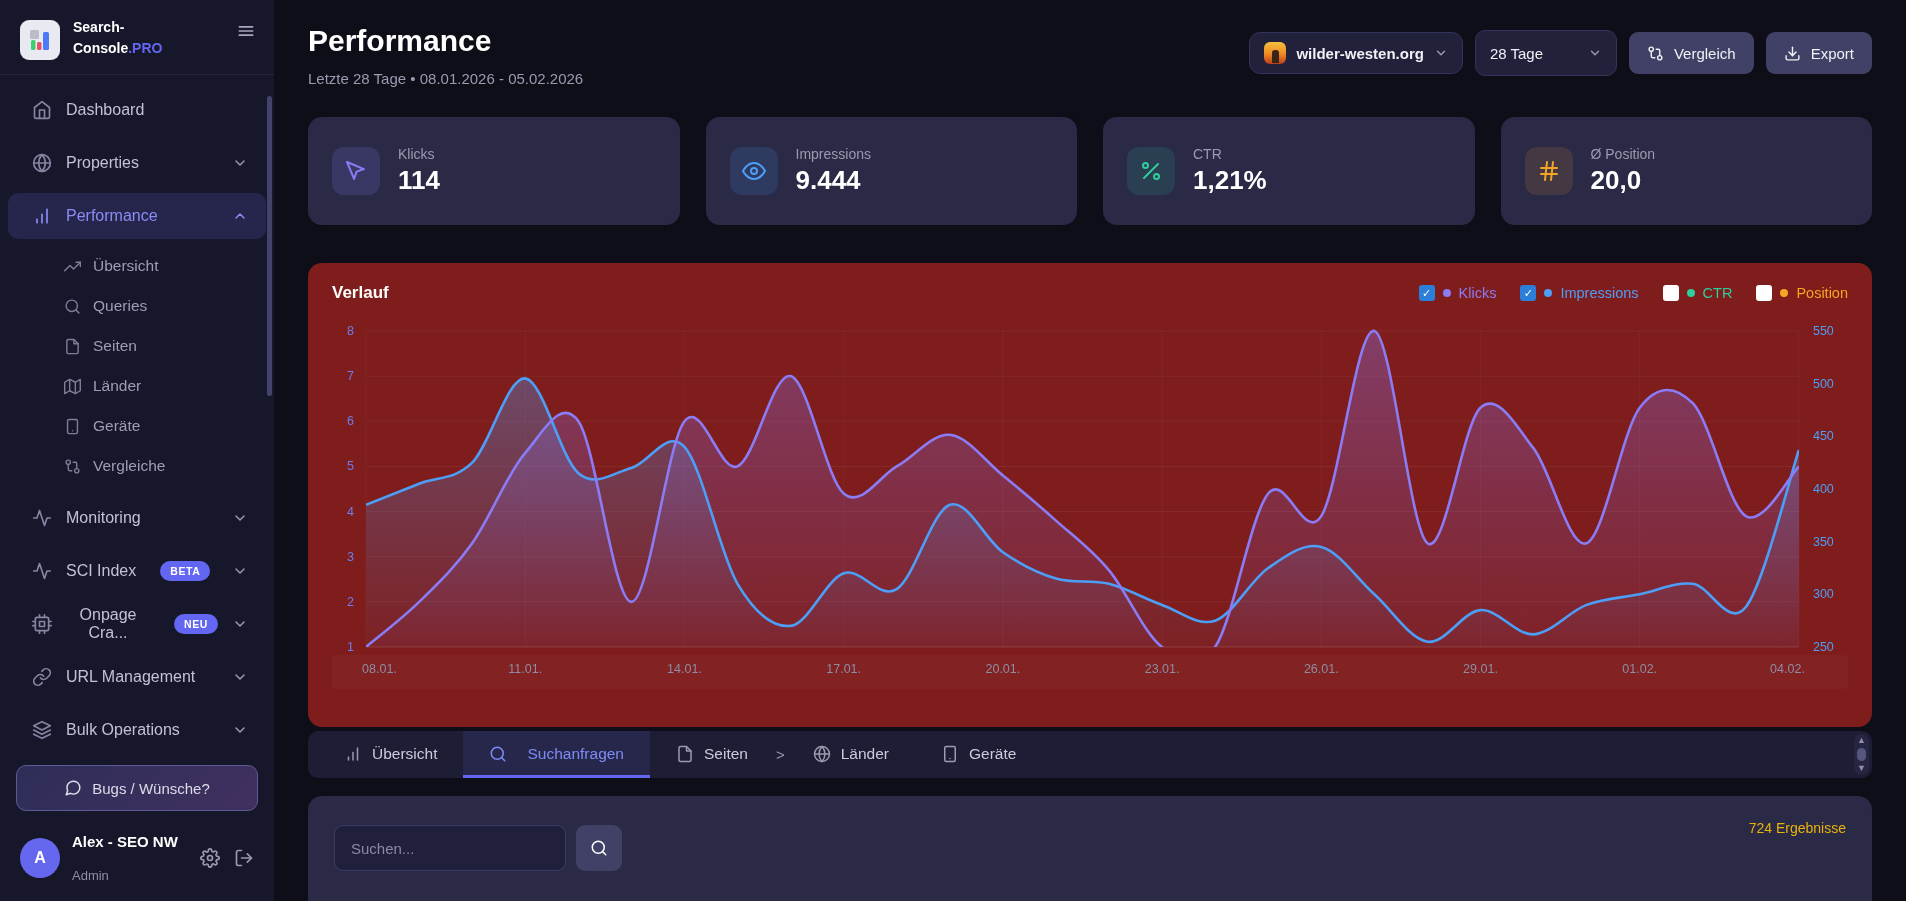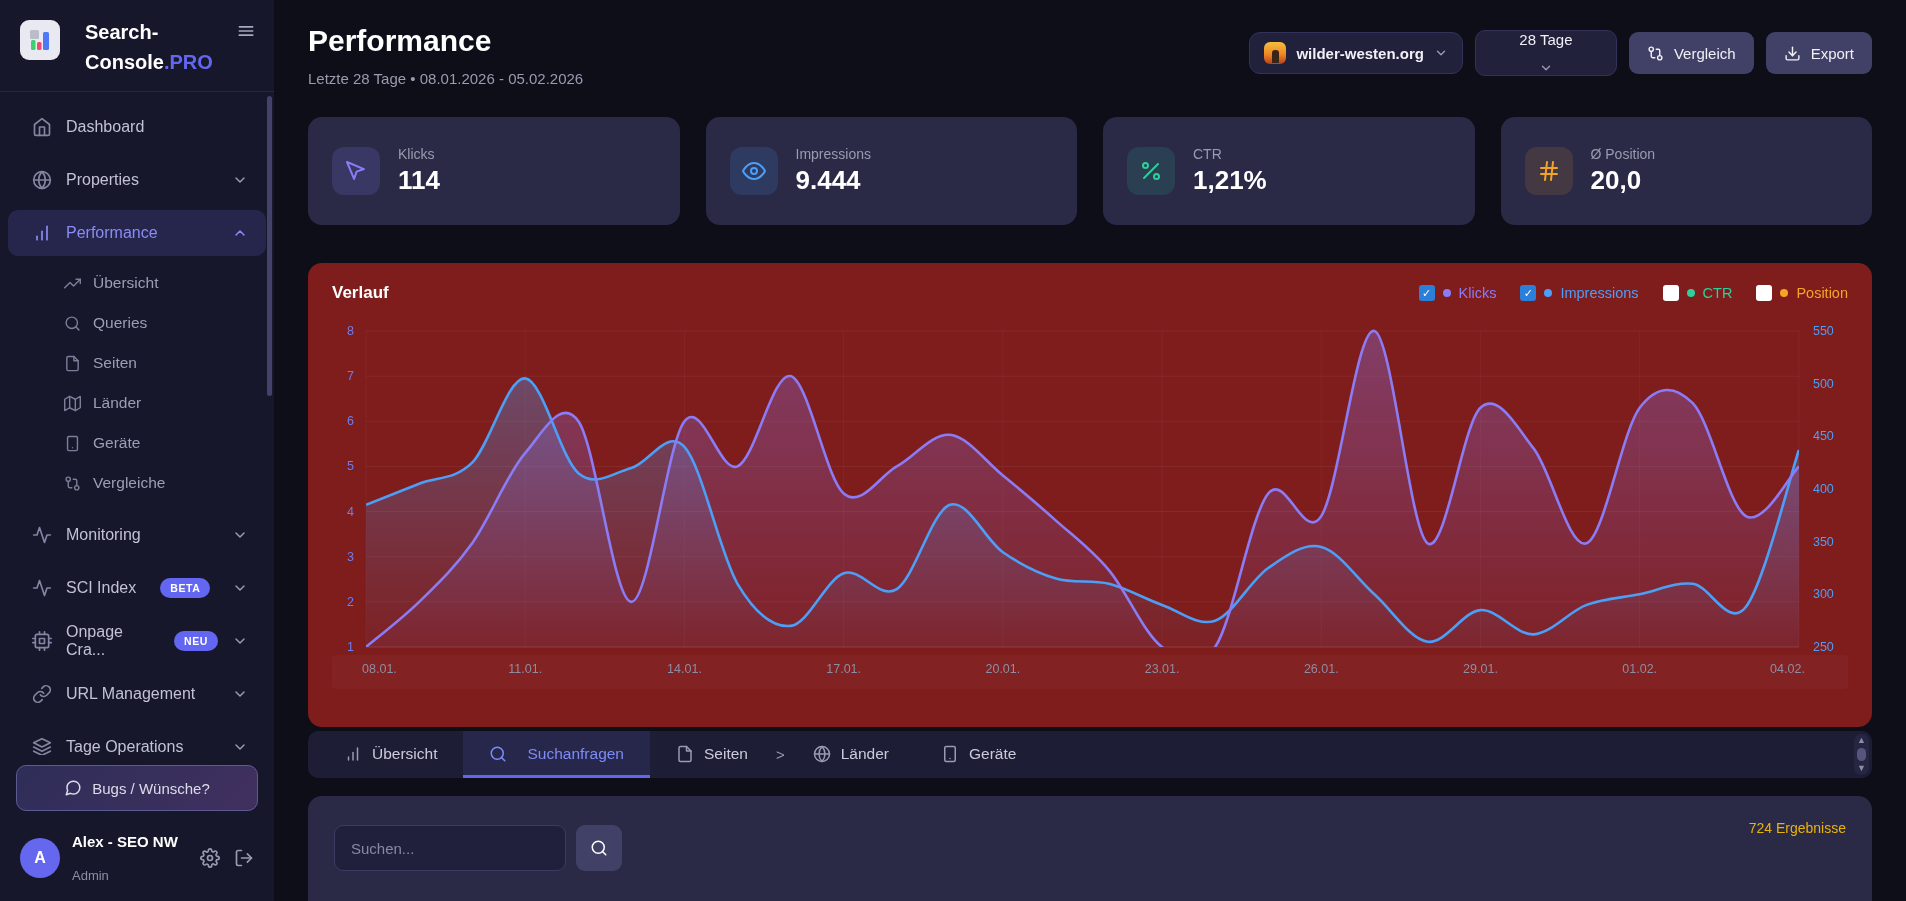--- a/index.html
+++ b/index.html
@@ -10,25 +10,25 @@
 
   
   .sidebar { width:274px; min-width:274px; height:901px; background:#17172b;
     display:flex; flex-direction:column; position:relative; }
   .sb-scroll { position:absolute; right:2px; top:96px; width:5px; height:300px;
     background:#42426a; border-radius:3px; }
   .brand { display:flex; align-items:flex-start; gap:13px; padding:17px 18px 14px 20px;
     border-bottom:1px solid #26263f; }
   .logo { width:40px; height:40px; border-radius:9px; background:#e9e9f2; margin-top:3px;
     display:flex; align-items:center; justify-content:center; }
-  .brand-text { font-size:20px; font-weight:bold; line-height:1.5; color:#fff; flex:1;margin-left:12px; }
+  .brand-text { font-size:14px; font-weight:bold; line-height:1.5; color:#fff; flex:1; }
   .brand-accent { color:#6366f1; }
   .menu-btn { color:#a7a7bd; margin-top:4px; cursor:pointer; }
 
-  .nav { flex:1; padding-top:12px; overflow:hidden; }
+  .nav { flex:1; padding-top:12px; overflow:hidden;text-align:center; }
   .nav-item { display:flex; align-items:center; gap:14px; height:46px; padding:0 18px 0 24px;
     margin:0 8px 7px 8px; border-radius:10px; color:#c2c2d4; font-size:16px; cursor:pointer; }
   .nav-item .ni-icon { color:#8585a3; display:flex; }
   .nav-item.active { background:#26264d; color:#8b8bf5; }
   .nav-item.active .ni-icon { color:#8b8bf5; }
   .nav-item .chev { margin-left:auto; color:#9a9ab0; display:flex; }
   .nav-item.active .chev { color:#8b8bf5; }
   .nav-sub { display:flex; align-items:center; gap:12px; height:40px; padding-left:64px;
     color:#9d9db4; font-size:15.5px; cursor:pointer; }
   .nav-sub .ni-icon { color:#7d7d99; display:flex; }
@@ -56,21 +56,21 @@
   .domain-pill { display:flex; align-items:center; gap:10px; height:42px; padding:0 14px;
     background:#21213c; border:1px solid #32325a; border-radius:11px; cursor:pointer; }
   .favicon { width:22px; height:22px; border-radius:6px;
     background:linear-gradient(180deg,#f6c03c 0%,#ef8824 55%,#b9401c 100%); position:relative; overflow:hidden; }
   .fav-shape { position:absolute; bottom:1px; left:8px; width:7px; height:13px;
     background:#3a2418; border-radius:3px 3px 0 0; }
   .domain-pill .dlabel { font-size:15px; font-weight:bold; color:#f0f0f5; }
   .domain-pill .chev, .range-select .chev { color:#9a9ab0; display:flex; }
   .range-select { display:flex; align-items:center; justify-content:space-between; height:46px; width:142px;
     padding:0 14px; background:#21213c; border:1px solid #32325a; border-radius:10px; cursor:pointer;
-    font-size:15px; color:#f0f0f5;flex-direction:column; }
+    font-size:15px; color:#f0f0f5; }
   .btn { display:flex; align-items:center; gap:10px; height:42px; padding:0 18px;
     background:#414167; border-radius:9px; color:#f0f0f5; font-size:15px; cursor:pointer; border:none; }
 
   .stats { display:grid; grid-template-columns:repeat(4,1fr); gap:26px; margin-top:30px; }
   .stat-card { background:#2a2a47; border-radius:14px; height:108px; padding:0 24px;
     display:flex; align-items:center; gap:18px; }
   .stat-icon { width:48px; height:48px; border-radius:12px; display:flex; align-items:center;
     justify-content:center; }
   .stat-label { font-size:14px; color:#9a9ab0; }
   .stat-value { font-size:26px; font-weight:bold; color:#fff; margin-top:3px; }
@@ -301,21 +301,21 @@
         </span>
       </div>
       <div class="nav-item">
         <span class="ni-icon">
           <svg width="20" height="20" viewBox="0 0 24 24" fill="none" stroke="currentColor" stroke-width="2" stroke-linecap="round" stroke-linejoin="round">
             <polygon points="12 2 2 7 12 12 22 7 12 2"></polygon>
             <polyline points="2 17 12 22 22 17"></polyline>
             <polyline points="2 12 12 17 22 12"></polyline>
           </svg>
         </span>
-        <span>Tage Operations</span>
+        <span>Bulk Operations</span>
         <span class="chev">
           <svg width="16" height="16" viewBox="0 0 24 24" fill="none" stroke="currentColor" stroke-width="2.2" stroke-linecap="round" stroke-linejoin="round">
             <polyline points="6 9 12 15 18 9"></polyline>
           </svg>
         </span>
       </div>
     </nav>
   <div class="sb-scroll"></div>
 
   <div class="feedback">

